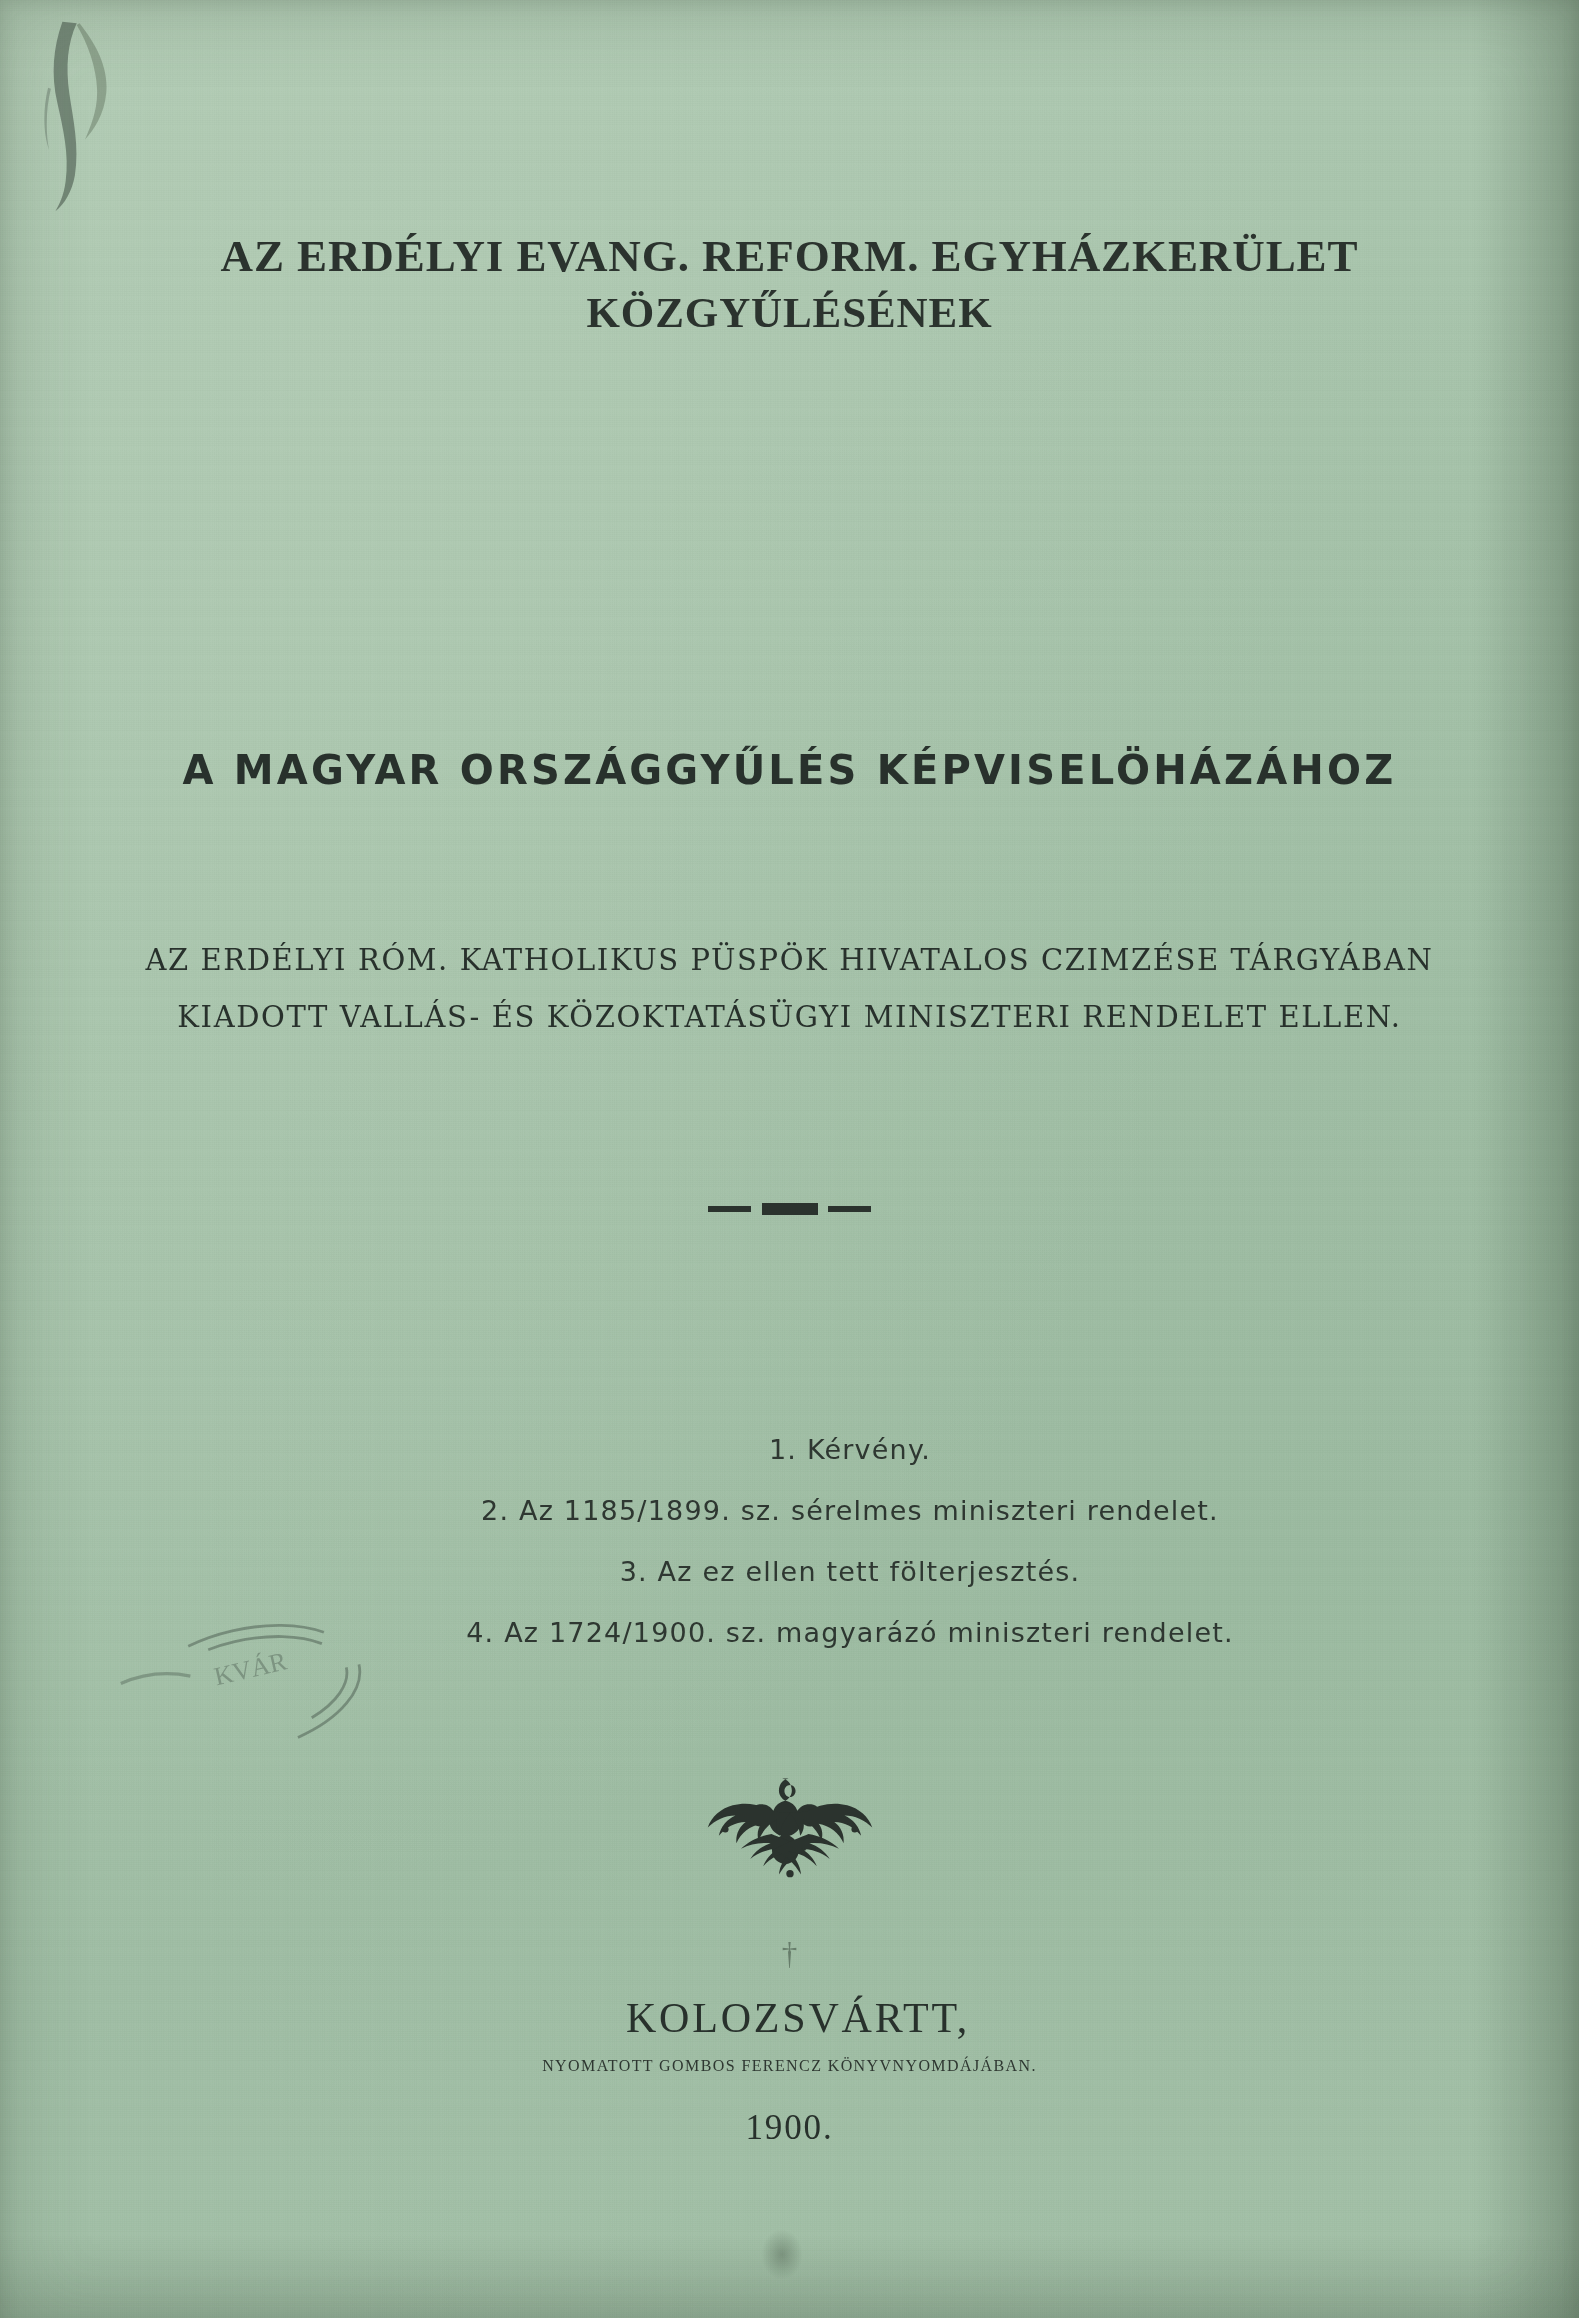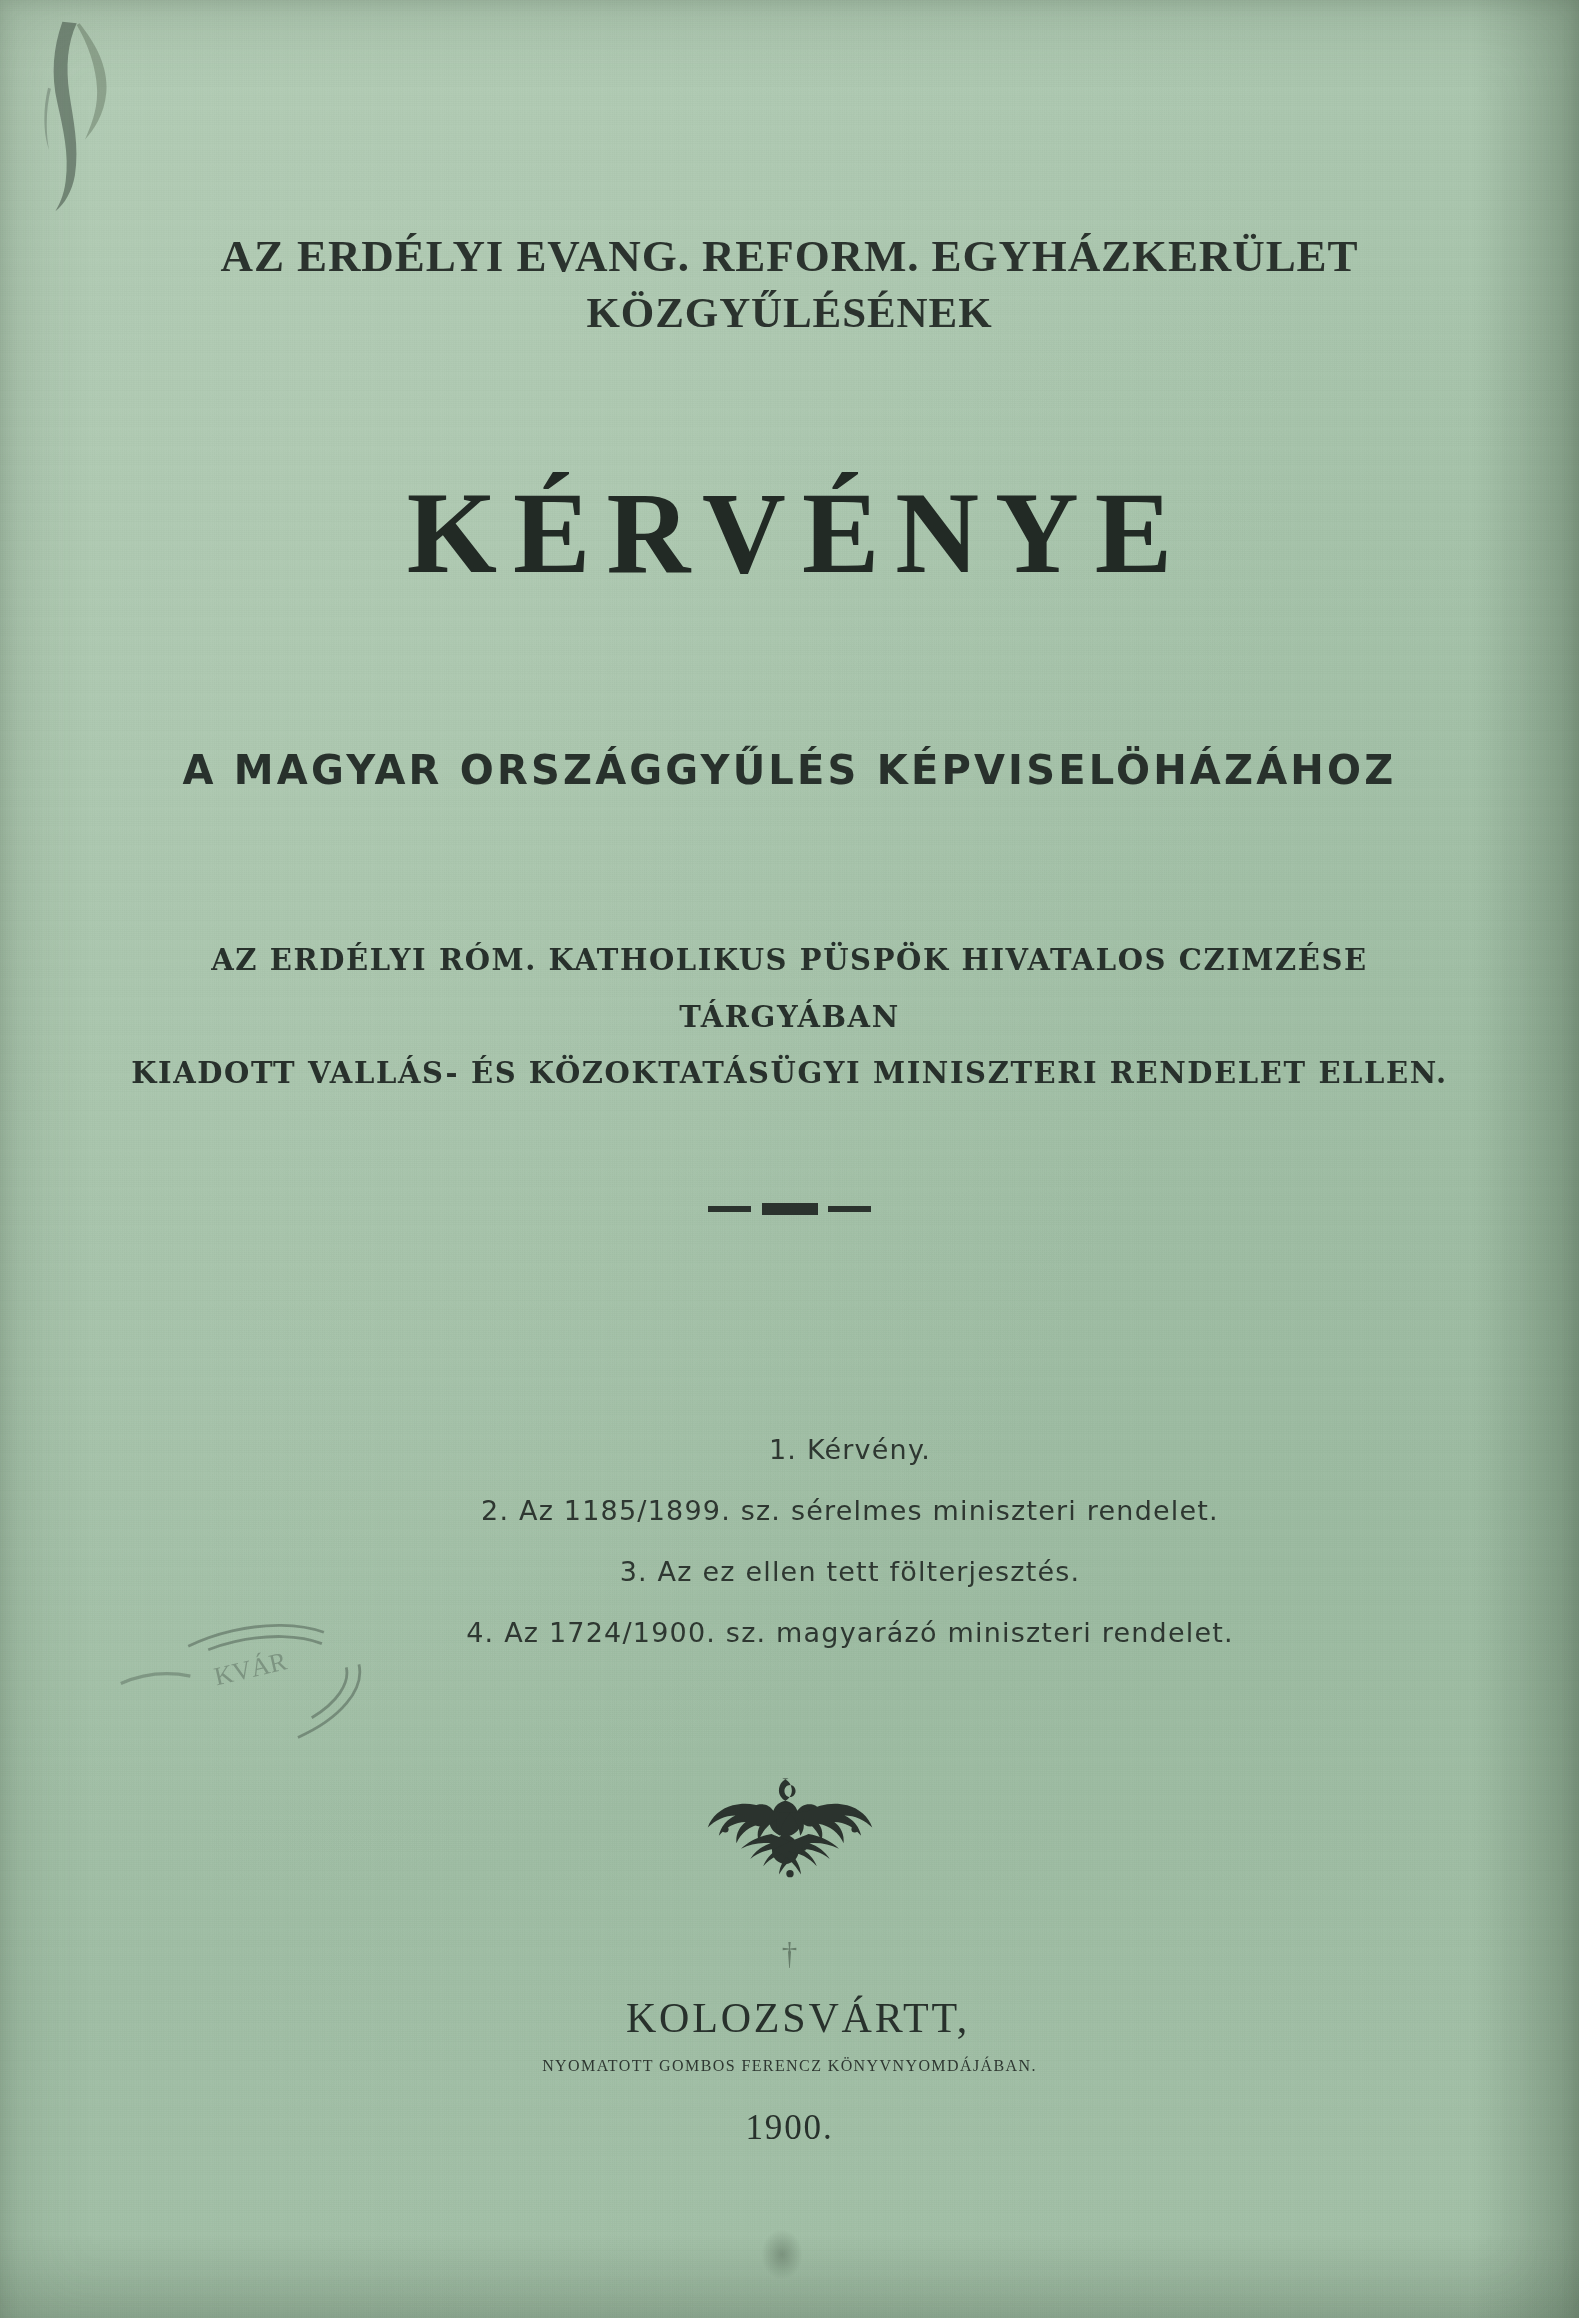--- a/index.html
+++ b/index.html
@@ -104,21 +104,21 @@
     font-size: 40px;
     letter-spacing: 3.2px;
     color: #28312c;
     margin-top: 26px;
   }
   .purpose {
     position: absolute;
     top: 932px;
     left: 116px; right: 116px;
     font-family: "DejaVu Serif", serif;
-    font-weight: bold;
+    font-weight: normal;
     font-size: 29px;
     letter-spacing: 1.6px;
     line-height: 1.95;
     color: #28312c;
   }
   .rule {
     position: absolute;
     top: 1203px;
     left: 0; right: 0;
     height: 18.5px;
@@ -253,21 +253,20 @@
       <text x="330" y="140">KVÁR</text>
     </g>
     <path d="M40 150 C 90 128, 140 124, 190 134" stroke="#35423a" stroke-width="7" fill="none" opacity="0.8"></path>
   </svg>
 
   <div class="content">
 
     <div class="line1">AZ ERDÉLYI EVANG. REFORM. EGYHÁZKERÜLET</div>
     <div class="line2">KÖZGYŰLÉSÉNEK</div>
 
-    <div class="title-main">KÉRVÉNYE</div>
 
     <div class="subtitle">A MAGYAR ORSZÁGGYŰLÉS KÉPVISELÖHÁZÁHOZ</div>
 
     <div class="purpose">
       <div>AZ ERDÉLYI RÓM. KATHOLIKUS PÜSPÖK HIVATALOS CZIMZÉSE TÁRGYÁBAN</div>
       <div>KIADOTT VALLÁS- ÉS KÖZOKTATÁSÜGYI MINISZTERI RENDELET ELLEN.</div>
     </div>
 
     <div class="rule">
       <span class="seg s1"></span><span class="seg s2"></span><span class="seg s3"></span>

